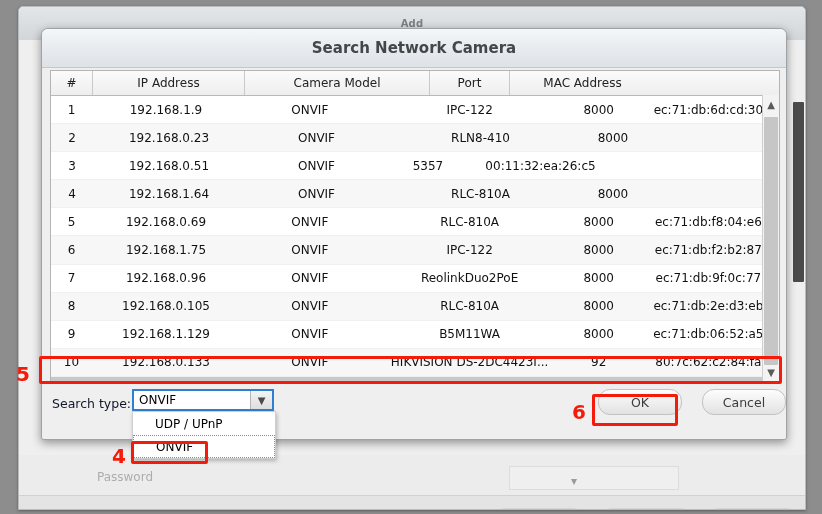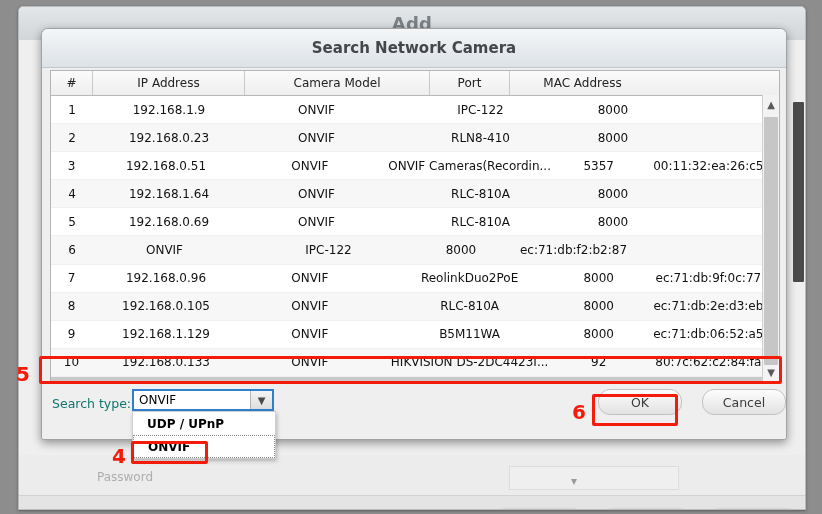--- a/index.html
+++ b/index.html
@@ -19,21 +19,21 @@
     overflow:hidden;
   }
   #outer-titlebar{
     height:33px;
     background:linear-gradient(#e3e6e8,#d2d6d9);
     border-bottom:1px solid #bfc3c6;
     border-radius:4px 4px 0 0;
     display:flex;align-items:center;justify-content:center;
   }
   #outer-title{
-    font-size:18px;color:#7b8084;font-weight:bold;letter-spacing:.2px;
+    font-size:10px;color:#7b8084;font-weight:bold;letter-spacing:.2px;
   }
   
   #wizard-body{
     position:absolute;left:0;top:33px;right:0;bottom:0;
     background:#ececec;
   }
   #wizard-form{
     position:absolute;left:0;top:0;right:0;height:415px;
     background:#efefef;
   }
@@ -147,21 +147,21 @@
     position:absolute;right:1px;top:95px;width:11px;height:180px;
     background:#4a4a4a;border-radius:1px;
   }
 
   
   #search-footer{
     position:absolute;left:0;top:352px;right:0;bottom:0;
     background:#efefef;border-radius:0 0 3px 3px;
   }
   #searchtype-label{
-    position:absolute;left:10px;top:15px;font-size:12.5px;color:#0f766e;
+    position:absolute;left:10px;top:15px;font-size:12.5px;color:#0f172a;
   }
   #combo-box{
     position:absolute;left:90px;top:8px;width:142px;height:22px;
     background:#fff;border:2px solid #2f7fd1;box-sizing:border-box;
     display:flex;align-items:center;
   }
   #combo-value{
     flex:1 1 auto;padding-left:5px;font-size:12px;color:#000;
   }
   #combo-arrow{
@@ -171,22 +171,22 @@
     display:flex;align-items:center;justify-content:center;
     font-size:10px;color:#4a4a4a;box-sizing:border-box;
   }
   #combo-list{
     position:absolute;left:90px;top:30px;width:142px;
     background:#fff;border:1px solid #cfcfcf;
     box-shadow:1px 2px 4px rgba(0,0,0,.25);
     z-index:40;
   }
   .combo-item{
-    height:23px;display:flex;align-items:center;padding-left:14px;
-    font-size:12px;color:#000;box-sizing:border-box;font-weight:bold;
+    height:23px;display:flex;align-items:center;padding-left:22px;
+    font-size:12px;color:#000;box-sizing:border-box;
   }
   .combo-item.focused{border:1px dotted #8c8c8c;}
 
   #btn-ok,#btn-cancel-dlg{
     position:absolute;top:8px;width:82px;height:24px;
     border:1px solid #c2c2c2;border-radius:12px;
     background:linear-gradient(#fdfdfd,#e2e2e2);
     display:flex;align-items:center;justify-content:center;
     font-size:12.5px;color:#3c3c3c;
   }
@@ -252,52 +252,54 @@
       <div class="th c-mac">MAC Address</div>
     </div>
 
     <div id="rows-area">
         <div class="trow odd">
           <div class="td c-idx">1</div>
           <div class="td c-ip">192.168.1.9</div>
           <div class="td c-brand">ONVIF</div>
           <div class="td c-model">IPC-122</div>
           <div class="td c-port">8000</div>
+          <div class="td c-mac">ec:71:db:6d:cd:30</div>
         </div>
         <div class="trow even">
           <div class="td c-idx">2</div>
           <div class="td c-ip">192.168.0.23</div>
           <div class="td c-brand">ONVIF</div>
           <div class="td c-model">RLN8-410</div>
           <div class="td c-port">8000</div>
         </div>
         <div class="trow odd">
           <div class="td c-idx">3</div>
           <div class="td c-ip">192.168.0.51</div>
           <div class="td c-brand">ONVIF</div>
-          <div class="td c-model">ONVIF Cameras(Recordin...</div>
           <div class="td c-port">5357</div>
           <div class="td c-mac">00:11:32:ea:26:c5</div>
         </div>
         <div class="trow even">
           <div class="td c-idx">4</div>
           <div class="td c-ip">192.168.1.64</div>
           <div class="td c-brand">ONVIF</div>
           <div class="td c-model">RLC-810A</div>
           <div class="td c-port">8000</div>
         </div>
         <div class="trow odd">
           <div class="td c-idx">5</div>
           <div class="td c-ip">192.168.0.69</div>
           <div class="td c-brand">ONVIF</div>
           <div class="td c-model">RLC-810A</div>
           <div class="td c-port">8000</div>
+          <div class="td c-mac">ec:71:db:f8:04:e6</div>
         </div>
         <div class="trow even">
           <div class="td c-idx">6</div>
+          <div class="td c-ip">192.168.1.75</div>
           <div class="td c-brand">ONVIF</div>
           <div class="td c-model">IPC-122</div>
           <div class="td c-port">8000</div>
           <div class="td c-mac">ec:71:db:f2:b2:87</div>
         </div>
         <div class="trow odd">
           <div class="td c-idx">7</div>
           <div class="td c-ip">192.168.0.96</div>
           <div class="td c-brand">ONVIF</div>
           <div class="td c-model">ReolinkDuo2PoE</div>

